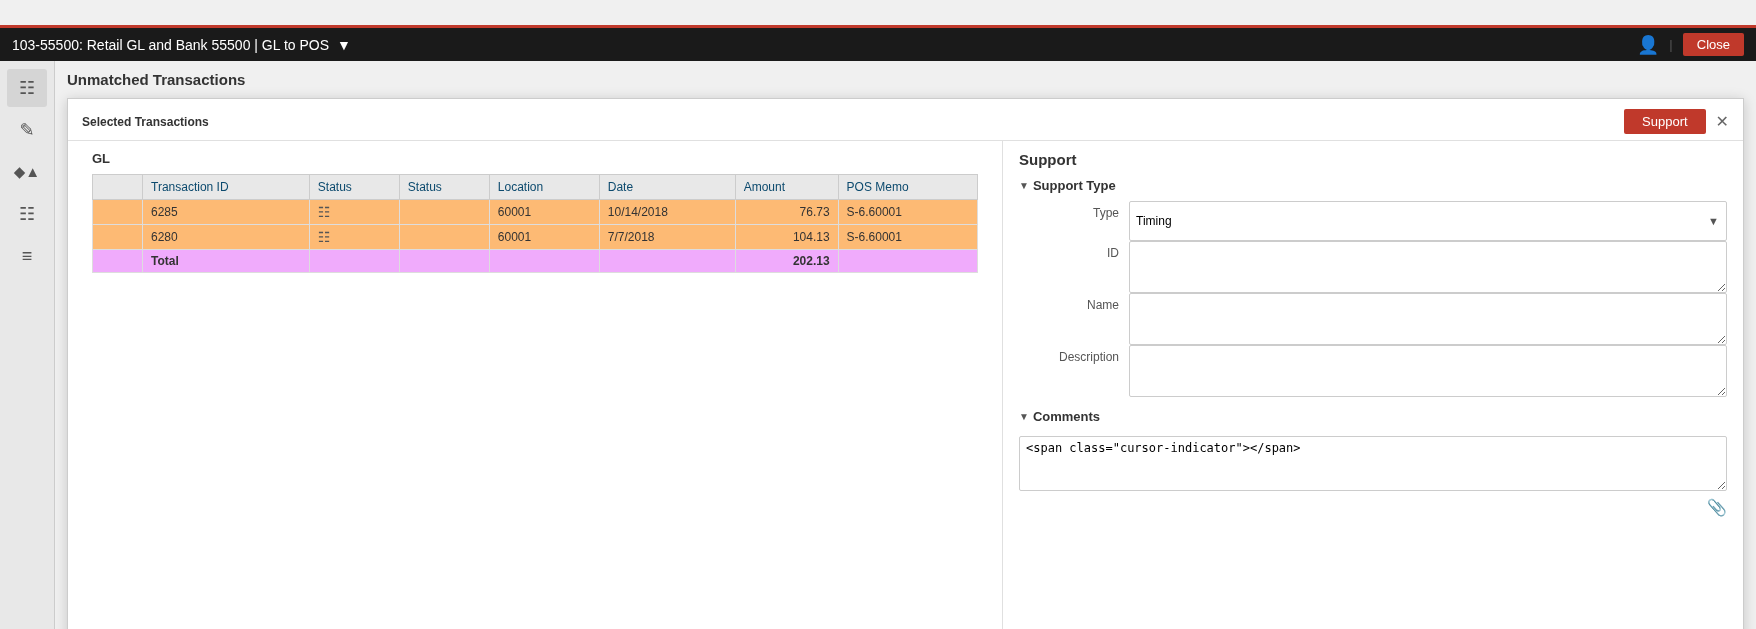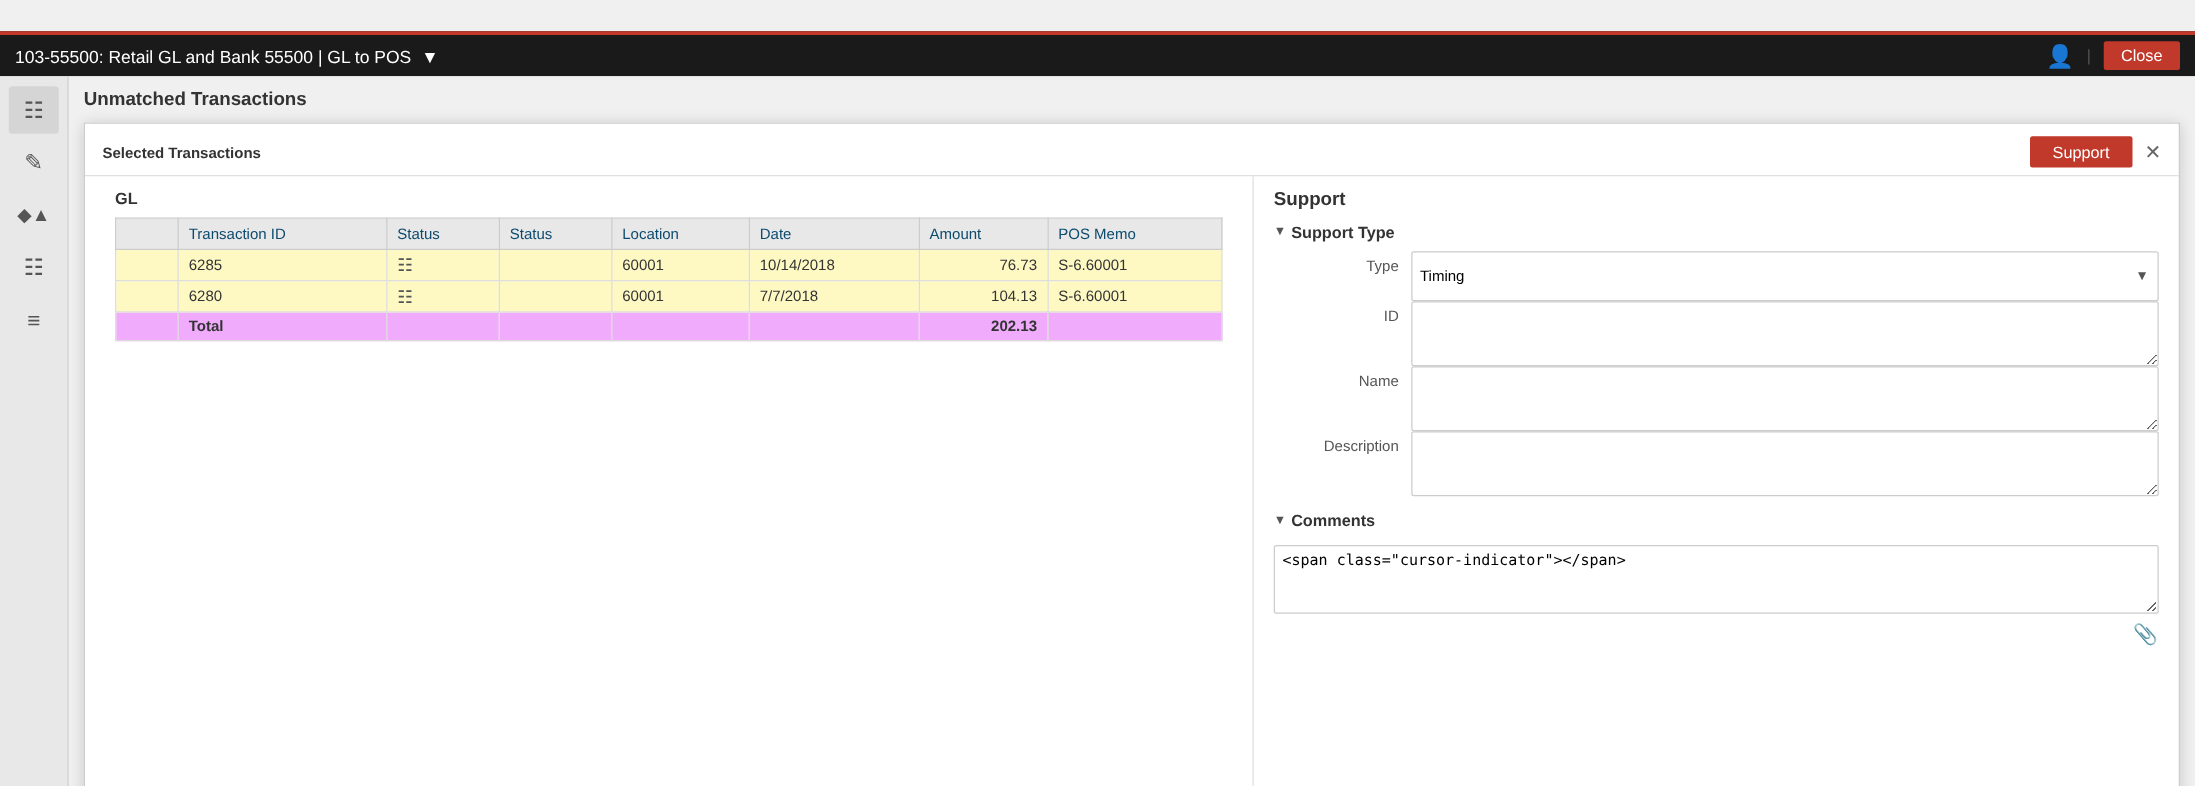--- a/index.html
+++ b/index.html
@@ -168,21 +168,21 @@
       border: 1px solid #ccc;
       padding: 5px 8px;
       text-align: left;
       font-weight: normal;
       color: #0c4a6e;
     }
     .transactions-table td {
       border: 1px solid #ddd;
       padding: 4px 8px;
       color: #333;
-      background: #fef9c3;
+      background: #fdba74;
     }
     .transactions-table tr.total-row td {
       background: #f0abfc;
       font-weight: bold;
     }
     .transactions-table td.num {
       text-align: right;
     }
     .list-icon {
       font-size: 14px;

